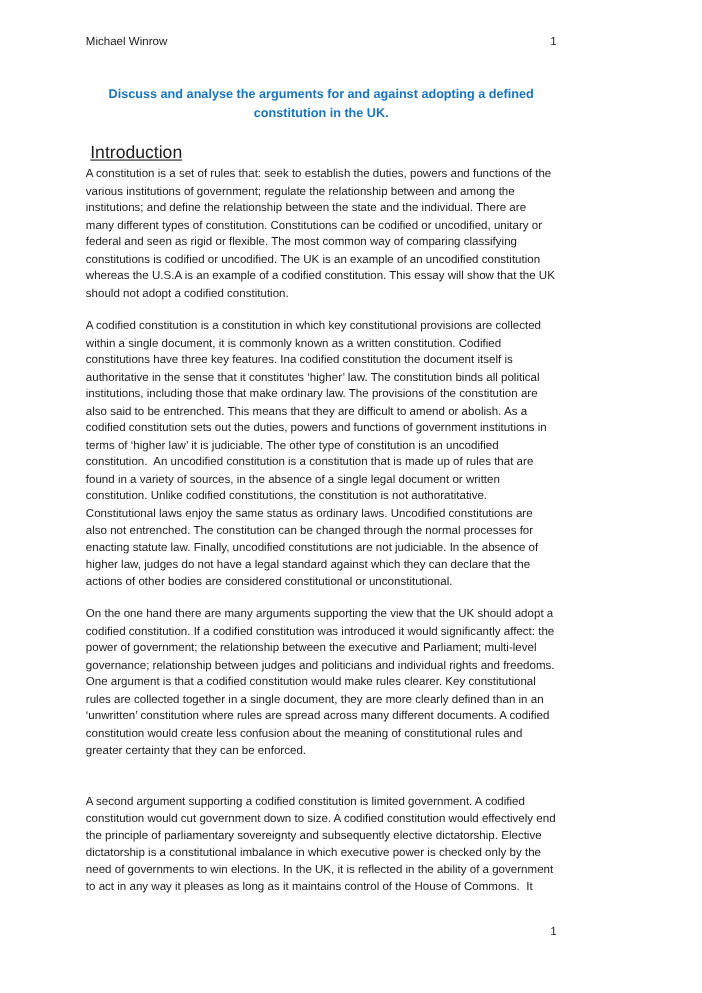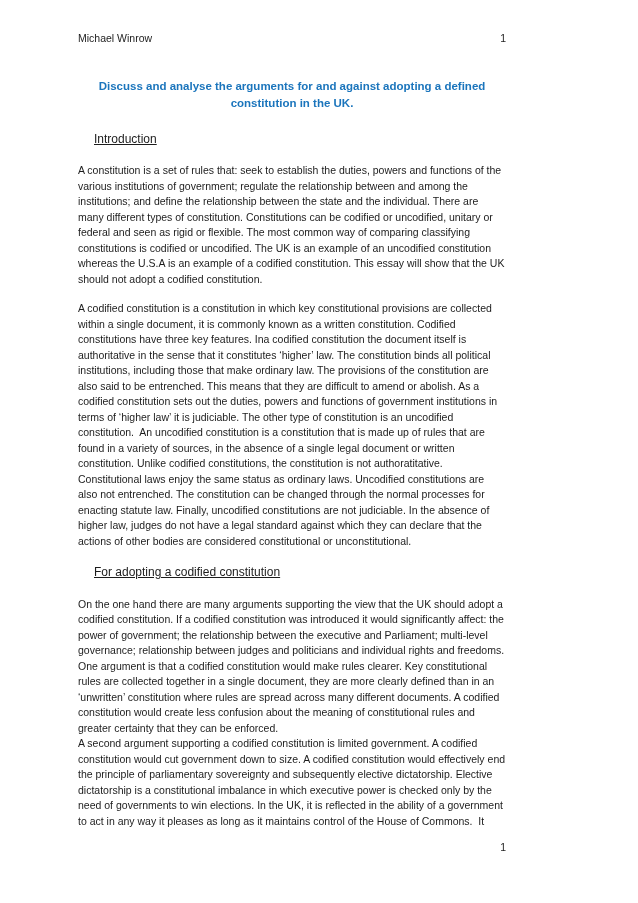--- a/index.html
+++ b/index.html
@@ -31,29 +31,29 @@
     text-align: center;
     font-weight: bold;
     font-size: 11.5px;
     line-height: 17px;
   }
   .section { margin-top: 14px; }
   .section-first { margin-top: 20px; }
   .section-heading {
     text-decoration: underline;
     font-weight: normal;
-    font-size: 12px;
+    font-size: 16px;
     line-height: 15.5px;
-    margin: 16px;
+    margin: 4px;
   }
   .para {
     margin: 0;
     white-space: pre-wrap;
   }
-  .para + .para { margin-top: 0; }
+  .para + .para { margin-top: 31px; }
   .footer-page-number {
     position: absolute;
     top: 840px;
     right: 76px;
     font-size: 10.5px;
     color: #1c1c1c;
   }
 </style>
 </head>
 <body>
@@ -70,20 +70,19 @@
   <div class="section section-first">
     <div class="section-heading">Introduction</div>
     <p class="para">A constitution is a set of rules that: seek to establish the duties, powers and functions of the various institutions of government; regulate the relationship between and among the institutions; and define the relationship between the state and the individual. There are many different types of constitution. Constitutions can be codified or uncodified, unitary or federal and seen as rigid or flexible. The most common way of comparing classifying constitutions is codified or uncodified. The UK is an example of an uncodified constitution whereas the U.S.A is an example of a codified constitution. This essay will show that the UK should not adopt a codified constitution.</p>
   </div>
 
   <div class="section">
     <p class="para">A codified constitution is a constitution in which key constitutional provisions are collected within a single document, it is commonly known as a written constitution. Codified constitutions have three key features. Ina codified constitution the document itself is authoritative in the sense that it constitutes ‘higher’ law. The constitution binds all political institutions, including those that make ordinary law. The provisions of the constitution are also said to be entrenched. This means that they are difficult to amend or abolish. As a codified constitution sets out the duties, powers and functions of government institutions in terms of ‘higher law’ it is judiciable. The other type of constitution is an uncodified constitution.  An uncodified constitution is a constitution that is made up of rules that are found in a variety of sources, in the absence of a single legal document or written constitution. Unlike codified constitutions, the constitution is not authoratitative. Constitutional laws enjoy the same status as ordinary laws. Uncodified constitutions are also not entrenched. The constitution can be changed through the normal processes for enacting statute law. Finally, uncodified constitutions are not judiciable. In the absence of higher law, judges do not have a legal standard against which they can declare that the actions of other bodies are considered constitutional or unconstitutional.</p>
   </div>
 
   <div class="section">
-    <div class="section-heading">For adopting a codified constitution</div>
     <p class="para">On the one hand there are many arguments supporting the view that the UK should adopt a codified constitution. If a codified constitution was introduced it would significantly affect: the power of government; the relationship between the executive and Parliament; multi-level governance; relationship between judges and politicians and individual rights and freedoms. One argument is that a codified constitution would make rules clearer. Key constitutional rules are collected together in a single document, they are more clearly defined than in an ‘unwritten’ constitution where rules are spread across many different documents. A codified constitution would create less confusion about the meaning of constitutional rules and greater certainty that they can be enforced.</p>
     <p class="para">A second argument supporting a codified constitution is limited government. A codified constitution would cut government down to size. A codified constitution would effectively end the principle of parliamentary sovereignty and subsequently elective dictatorship. Elective dictatorship is a constitutional imbalance in which executive power is checked only by the need of governments to win elections. In the UK, it is reflected in the ability of a government to act in any way it pleases as long as it maintains control of the House of Commons.  It</p>
   </div>
 
   <div class="footer-page-number">1</div>
 
 </div>
 
 </body></html>

